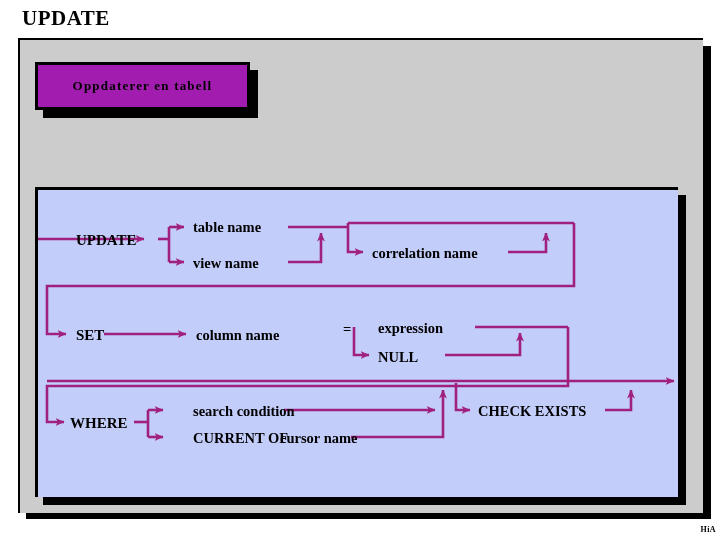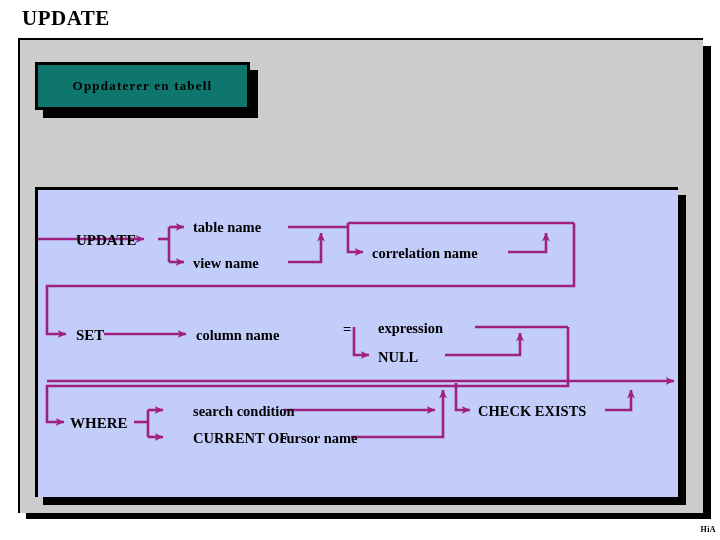--- a/index.html
+++ b/index.html
@@ -62,21 +62,21 @@
     width: 215px;
     height: 48px;
     background: #000000;
   }
   #caption-box {
     position: absolute;
     left: 27px;
     top: 62px;
     width: 215px;
     height: 48px;
-    background: #0f766e;
+    background: #a21caf;
     border: 3px solid #000000;
     box-sizing: border-box;
     display: flex;
     align-items: center;
     justify-content: center;
   }
   #caption-text {
     font-family: "Liberation Serif", "DejaVu Serif", serif;
     font-weight: bold;
     font-size: 13px;

